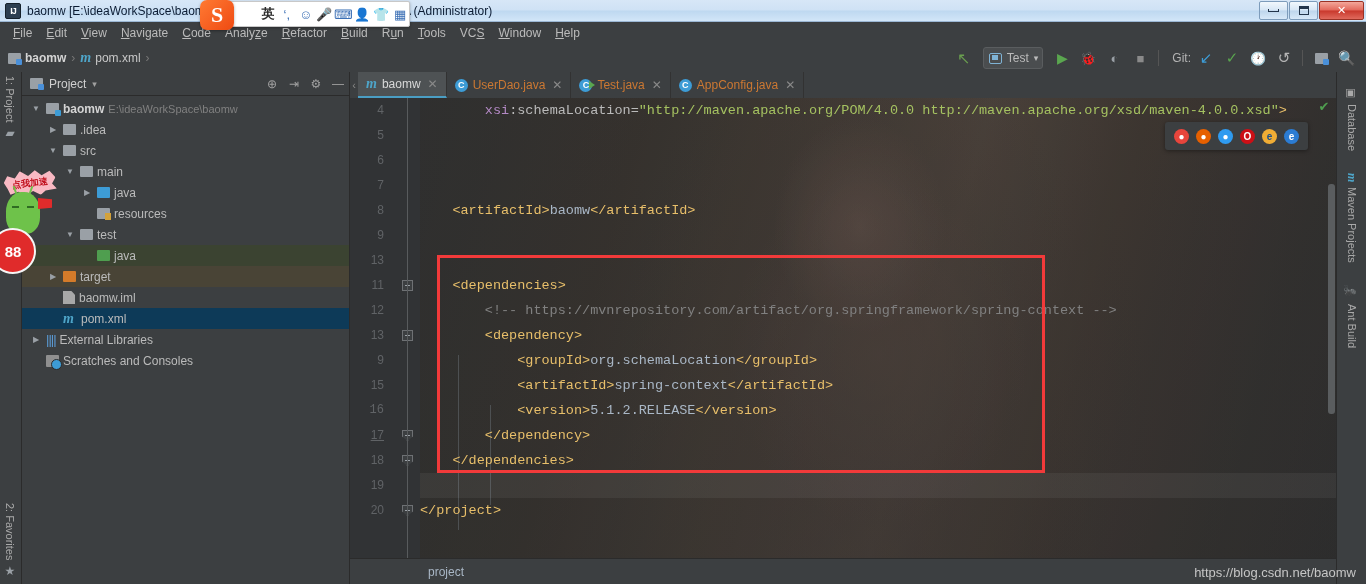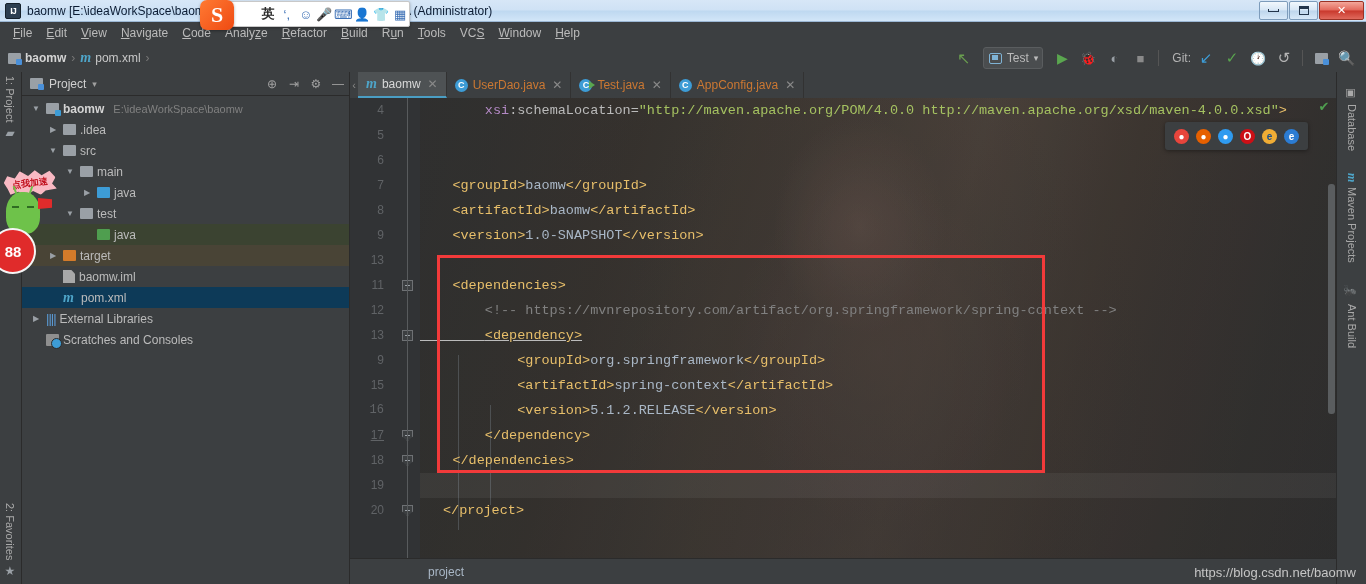--- a/index.html
+++ b/index.html
@@ -144,21 +144,21 @@
   .folder.green { background: #4f9e4f; }
   .folder.orange { background: #d47b2a; }
   .folder.res { background: #9aa0a6; position: relative; }
   .folder.res::after { content:''; position:absolute; right:-1px; bottom:-1px;
       width:6px; height:7px; background:#d4a23a; }
   .folder.mod { position: relative; }
   .folder.mod::after { content:''; position:absolute; right:-2px; bottom:-2px;
       width:6px; height:6px; background:#3d9cd6; border-radius:1px; }
   .node .lbl { color: #bbbbbb; }
   .node .lbl.bold { font-weight: bold; color: #d4d4d4; }
-  .node .path { color: #808080; font-size: 11px; margin-left: 5px; }
+  .node .path { color: #808080; font-size: 11px; }
   .node.sel-green { background: #3b4331; }
   .node.sel-brown { background: #494436; }
   .node.sel-blue { background: #0d3a58; }
   .ic-iml { width: 12px; height: 13px; background: #a8a8a8; flex: none;
             clip-path: polygon(0 0, 70% 0, 100% 28%, 100% 100%, 0 100%); }
   .ic-pom { color: #4ea5c9; font-style: italic; font-weight: bold; font-size: 14px;
             font-family: "Liberation Serif", serif; width: 14px; flex: none; }
   .ic-lib { color: #5b9bd5; font-size: 13px; letter-spacing: -1px; flex: none; }
   .ic-scratch { width: 13px; height: 12px; background: #8f8f8f; flex: none;
        position: relative; border-radius: 1px; }
@@ -453,20 +453,25 @@
       </div>
       <div class="node" style="padding-left: 42px;">
         <span class="arrow">▼</span>
         <span class="folder"></span>
         <span class="lbl">main</span>
       </div>
       <div class="node" style="padding-left: 59px;">
         <span class="arrow">▶</span>
         <span class="folder blue"></span>
         <span class="lbl">java</span>
+      </div>
+      <div class="node" style="padding-left: 59px;">
+        <span class="arrow"></span>
+        <span class="folder res"></span>
+        <span class="lbl">resources</span>
       </div>
       <div class="node" style="padding-left: 42px;">
         <span class="arrow">▼</span>
         <span class="folder"></span>
         <span class="lbl">test</span>
       </div>
       <div class="node sel-green" style="padding-left: 59px;">
         <span class="arrow"></span>
         <span class="folder green"></span>
         <span class="lbl">java</span>
@@ -554,35 +559,33 @@
       <div class="fold-line" style="top: 235px; height: 105px;"></div>
       <div class="fold-line" style="top: 340px; height: 120px;"></div>
     </div>
   <div id="indent-guides">
       <div class="iguide" style="left: 108px; top: 283px; height: 175px;"></div>
       <div class="iguide" style="left: 140px; top: 333px; height: 100px;"></div>
     </div>
   <div id="code">
       <div class="cline" style="top: 0px; z-index: 2;"><span class="txt">        </span><span class="ns">xsi</span><span class="attr">:schemaLocation=</span><span class="val">"http://maven.apache.org/POM/4.0.0 http://maven.apache.org/xsd/maven-4.0.0.xsd"</span><span class="tag">&gt;</span></div>
       <div class="cline" style="top: 50px; z-index: 2;"></div>
-      <div class="cline" style="top: 75px; z-index: 2;"><span class="txt">    </span><span class="tag">&lt;groupId&gt;</span><span class="txt">baomw</span><span class="tag">&lt;/groupId&gt;</span></div>
       <div class="cline" style="top: 100px; z-index: 2;"><span class="txt">    </span><span class="tag">&lt;artifactId&gt;</span><span class="txt">baomw</span><span class="tag">&lt;/artifactId&gt;</span></div>
-      <div class="cline" style="top: 125px; z-index: 2;"><span class="txt">    </span><span class="tag">&lt;version&gt;</span><span class="txt">1.0-SNAPSHOT</span><span class="tag">&lt;/version&gt;</span></div>
       <div class="cline" style="top: 150px; z-index: 2;"></div>
       <div class="cline" style="top: 175px; z-index: 2;"><span class="txt">    </span><span class="tag">&lt;dependencies&gt;</span></div>
       <div class="cline" style="top: 200px; z-index: 2;"><span class="txt">        </span><span class="cmt">&lt;!-- https://mvnrepository.com/artifact/org.springframework/spring-context --&gt;</span></div>
-      <div class="cline" style="top: 225px; z-index: 2; text-decoration: underline;"><span class="txt">        </span><span class="tag">&lt;dependency&gt;</span></div>
-      <div class="cline" style="top: 250px; z-index: 2;"><span class="txt">            </span><span class="tag">&lt;groupId&gt;</span><span class="txt">org.springframework</span><span class="tag">&lt;/groupId&gt;</span></div>
+      <div class="cline" style="top: 225px; z-index: 2;"><span class="txt">        </span><span class="tag">&lt;dependency&gt;</span></div>
+      <div class="cline" style="top: 250px; z-index: 2;"><span class="txt">            </span><span class="tag">&lt;groupId&gt;</span><span class="txt">org.schemaLocation</span><span class="tag">&lt;/groupId&gt;</span></div>
       <div class="cline" style="top: 275px; z-index: 2;"><span class="txt">            </span><span class="tag">&lt;artifactId&gt;</span><span class="txt">spring-context</span><span class="tag">&lt;/artifactId&gt;</span></div>
       <div class="cline" style="top: 300px; z-index: 2;"><span class="txt">            </span><span class="tag">&lt;version&gt;</span><span class="txt">5.1.2.RELEASE</span><span class="tag">&lt;/version&gt;</span></div>
       <div class="cline" style="top: 350px; z-index: 2;"><span class="txt">    </span><span class="tag">&lt;/dependencies&gt;</span></div>
       <div class="cline" style="top: 325px; z-index: 2;"><span class="txt">        </span><span class="tag">&lt;/dependency&gt;</span></div>
       <div class="current-line" style="top: 375px;"></div>
       <div class="cline" style="top: 375px; z-index: 2;"></div>
-      <div class="cline" style="top: 400px; z-index: 2; margin-left: 23px;"><span class="txt"></span><span class="tag">&lt;/project&gt;</span></div>
+      <div class="cline" style="top: 400px; z-index: 2;"><span class="txt"></span><span class="tag">&lt;/project&gt;</span></div>
     </div>
 
   <div id="browser-popup">
     <span class="bic" style="background:#e8453c;">●</span>
     <span class="bic" style="background:#e66000;">●</span>
     <span class="bic" style="background:#2f9bf0;">●</span>
     <span class="bic" style="background:#cc0f16;">O</span>
     <span class="bic" style="background:#f0ad35;color:#1a4f8a;">e</span>
     <span class="bic" style="background:#2b7cd3;">e</span>
   </div>

